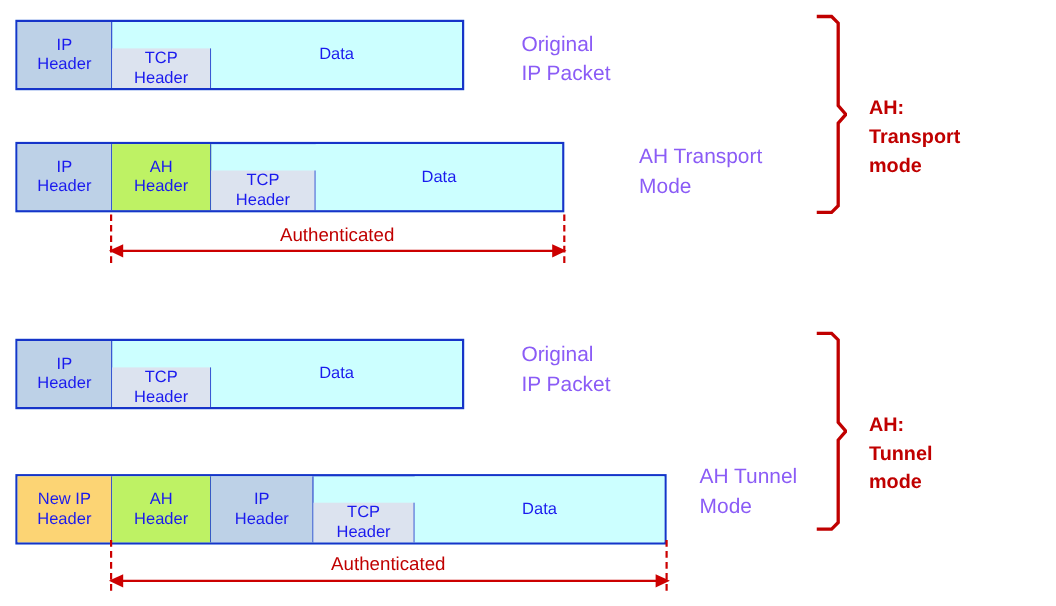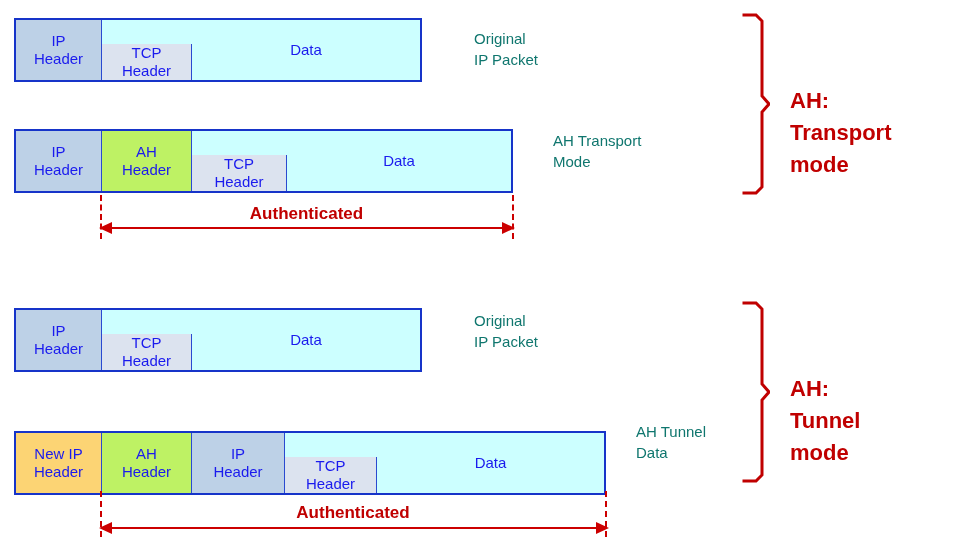--- a/index.html
+++ b/index.html
@@ -51,48 +51,47 @@
 
   .fill-ip     { background: #bdd1e7; }
   .fill-tcp    { background: #dce3ef; margin-top: 24px; }
   .fill-data   { background: #ccffff; }
   .fill-ah     { background: #bef264; }
   .fill-newip  { background: #fcd474; }
 
   
   .caption {
     position: absolute;
-    color: #0f766e;
-    font-size: 15px;
+    color: #8b5cf6;
+    font-size: 19px;
     line-height: 1.42;
     white-space: pre-line;
   }
 
   
   .brace-label {
     position: absolute;
     color: #c00000;
-    font-size: 22px;
+    font-size: 18px;
     font-weight: bold;
     line-height: 1.45;
     white-space: pre-line;
   }
   .brace {
     position: absolute;
   }
 
   
   .span-group { position: absolute; }
   .span-label {
     position: absolute;
     color: #c00000;
     font-size: 17px;
     white-space: nowrap;
     text-align: center;
-    font-weight: bold;
   }
   .dash-line {
     position: absolute;
     width: 0;
     border-left: 2px dashed #cc0000;
   }
   .arrow-svg { position: absolute; display: block; }
 </style>
 </head>
 <body>
@@ -129,21 +128,21 @@
     <div class="cell fill-tcp" style="width:95px;">
       <span class="l1">TCP</span>
       <span class="l2">Header</span>
     </div>
     <div class="cell fill-data" style="flex:1;">
       <span class="l1">Data</span>
 
     </div>
   </div>
 
-  <div class="caption" style="left:553px; top:130px;">AH Transport
+  <div class="caption" style="left:581px; top:130px;">AH Transport
 Mode</div>
 
   <div class="span-group">
     <div class="dash-line" style="left:100px; top:195px; height:44px;"></div>
     <div class="dash-line" style="left:512px; top:195px; height:44px;"></div>
     <div class="span-label" style="left:100px; top:204px; width:413px;">Authenticated</div>
     <svg class="arrow-svg" style="left:98px; top:219px;" width="418" height="18" viewBox="0 0 418 18">
       <line x1="12" y1="9" x2="406" y2="9" stroke="#cc0000" stroke-width="2"></line>
       <polygon points="1,9 14,3 14,15" fill="#cc0000"></polygon>
       <polygon points="417,9 404,3 404,15" fill="#cc0000"></polygon>
@@ -193,21 +192,21 @@
       <span class="l1">TCP</span>
       <span class="l2">Header</span>
     </div>
     <div class="cell fill-data" style="flex:1;">
       <span class="l1">Data</span>
 
     </div>
   </div>
 
   <div class="caption" style="left:636px; top:421px;">AH Tunnel
-Data</div>
+Mode</div>
 
   <div class="span-group">
     <div class="dash-line" style="left:100px; top:491px; height:46px;"></div>
     <div class="dash-line" style="left:605px; top:491px; height:46px;"></div>
     <div class="span-label" style="left:100px; top:503px; width:506px;">Authenticated</div>
     <svg class="arrow-svg" style="left:98px; top:519px;" width="512" height="18" viewBox="0 0 512 18">
       <line x1="12" y1="9" x2="500" y2="9" stroke="#cc0000" stroke-width="2"></line>
       <polygon points="1,9 14,3 14,15" fill="#cc0000"></polygon>
       <polygon points="511,9 498,3 498,15" fill="#cc0000"></polygon>
     </svg>

